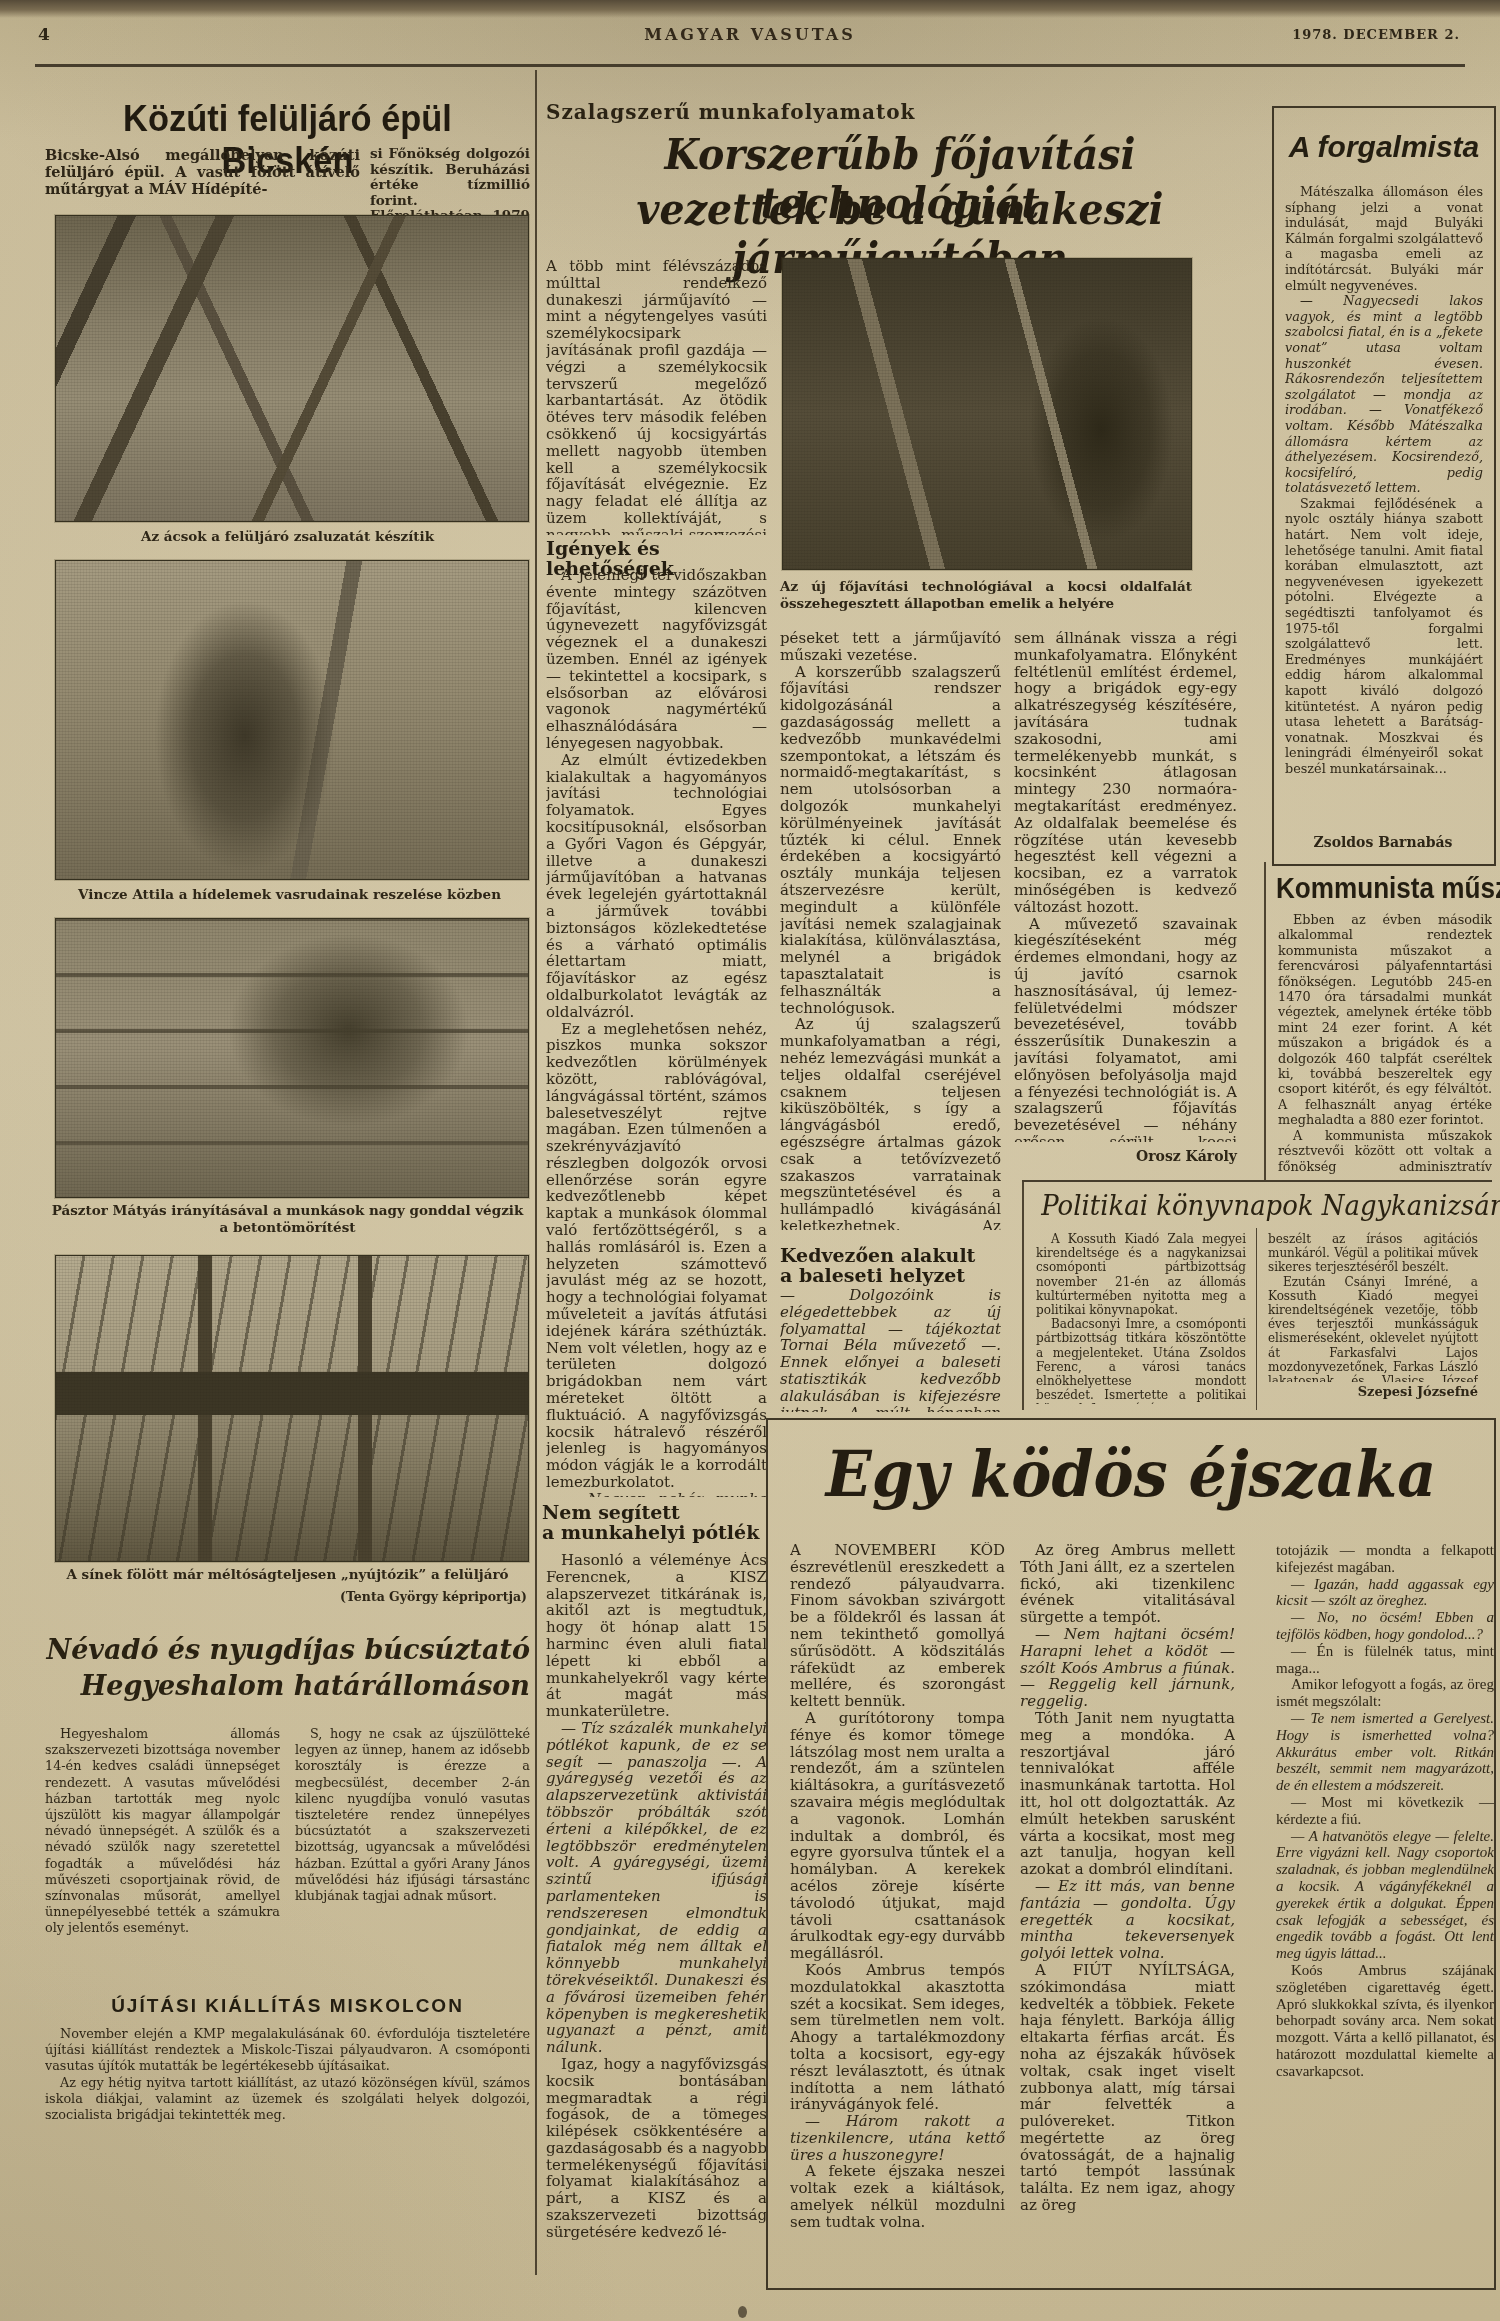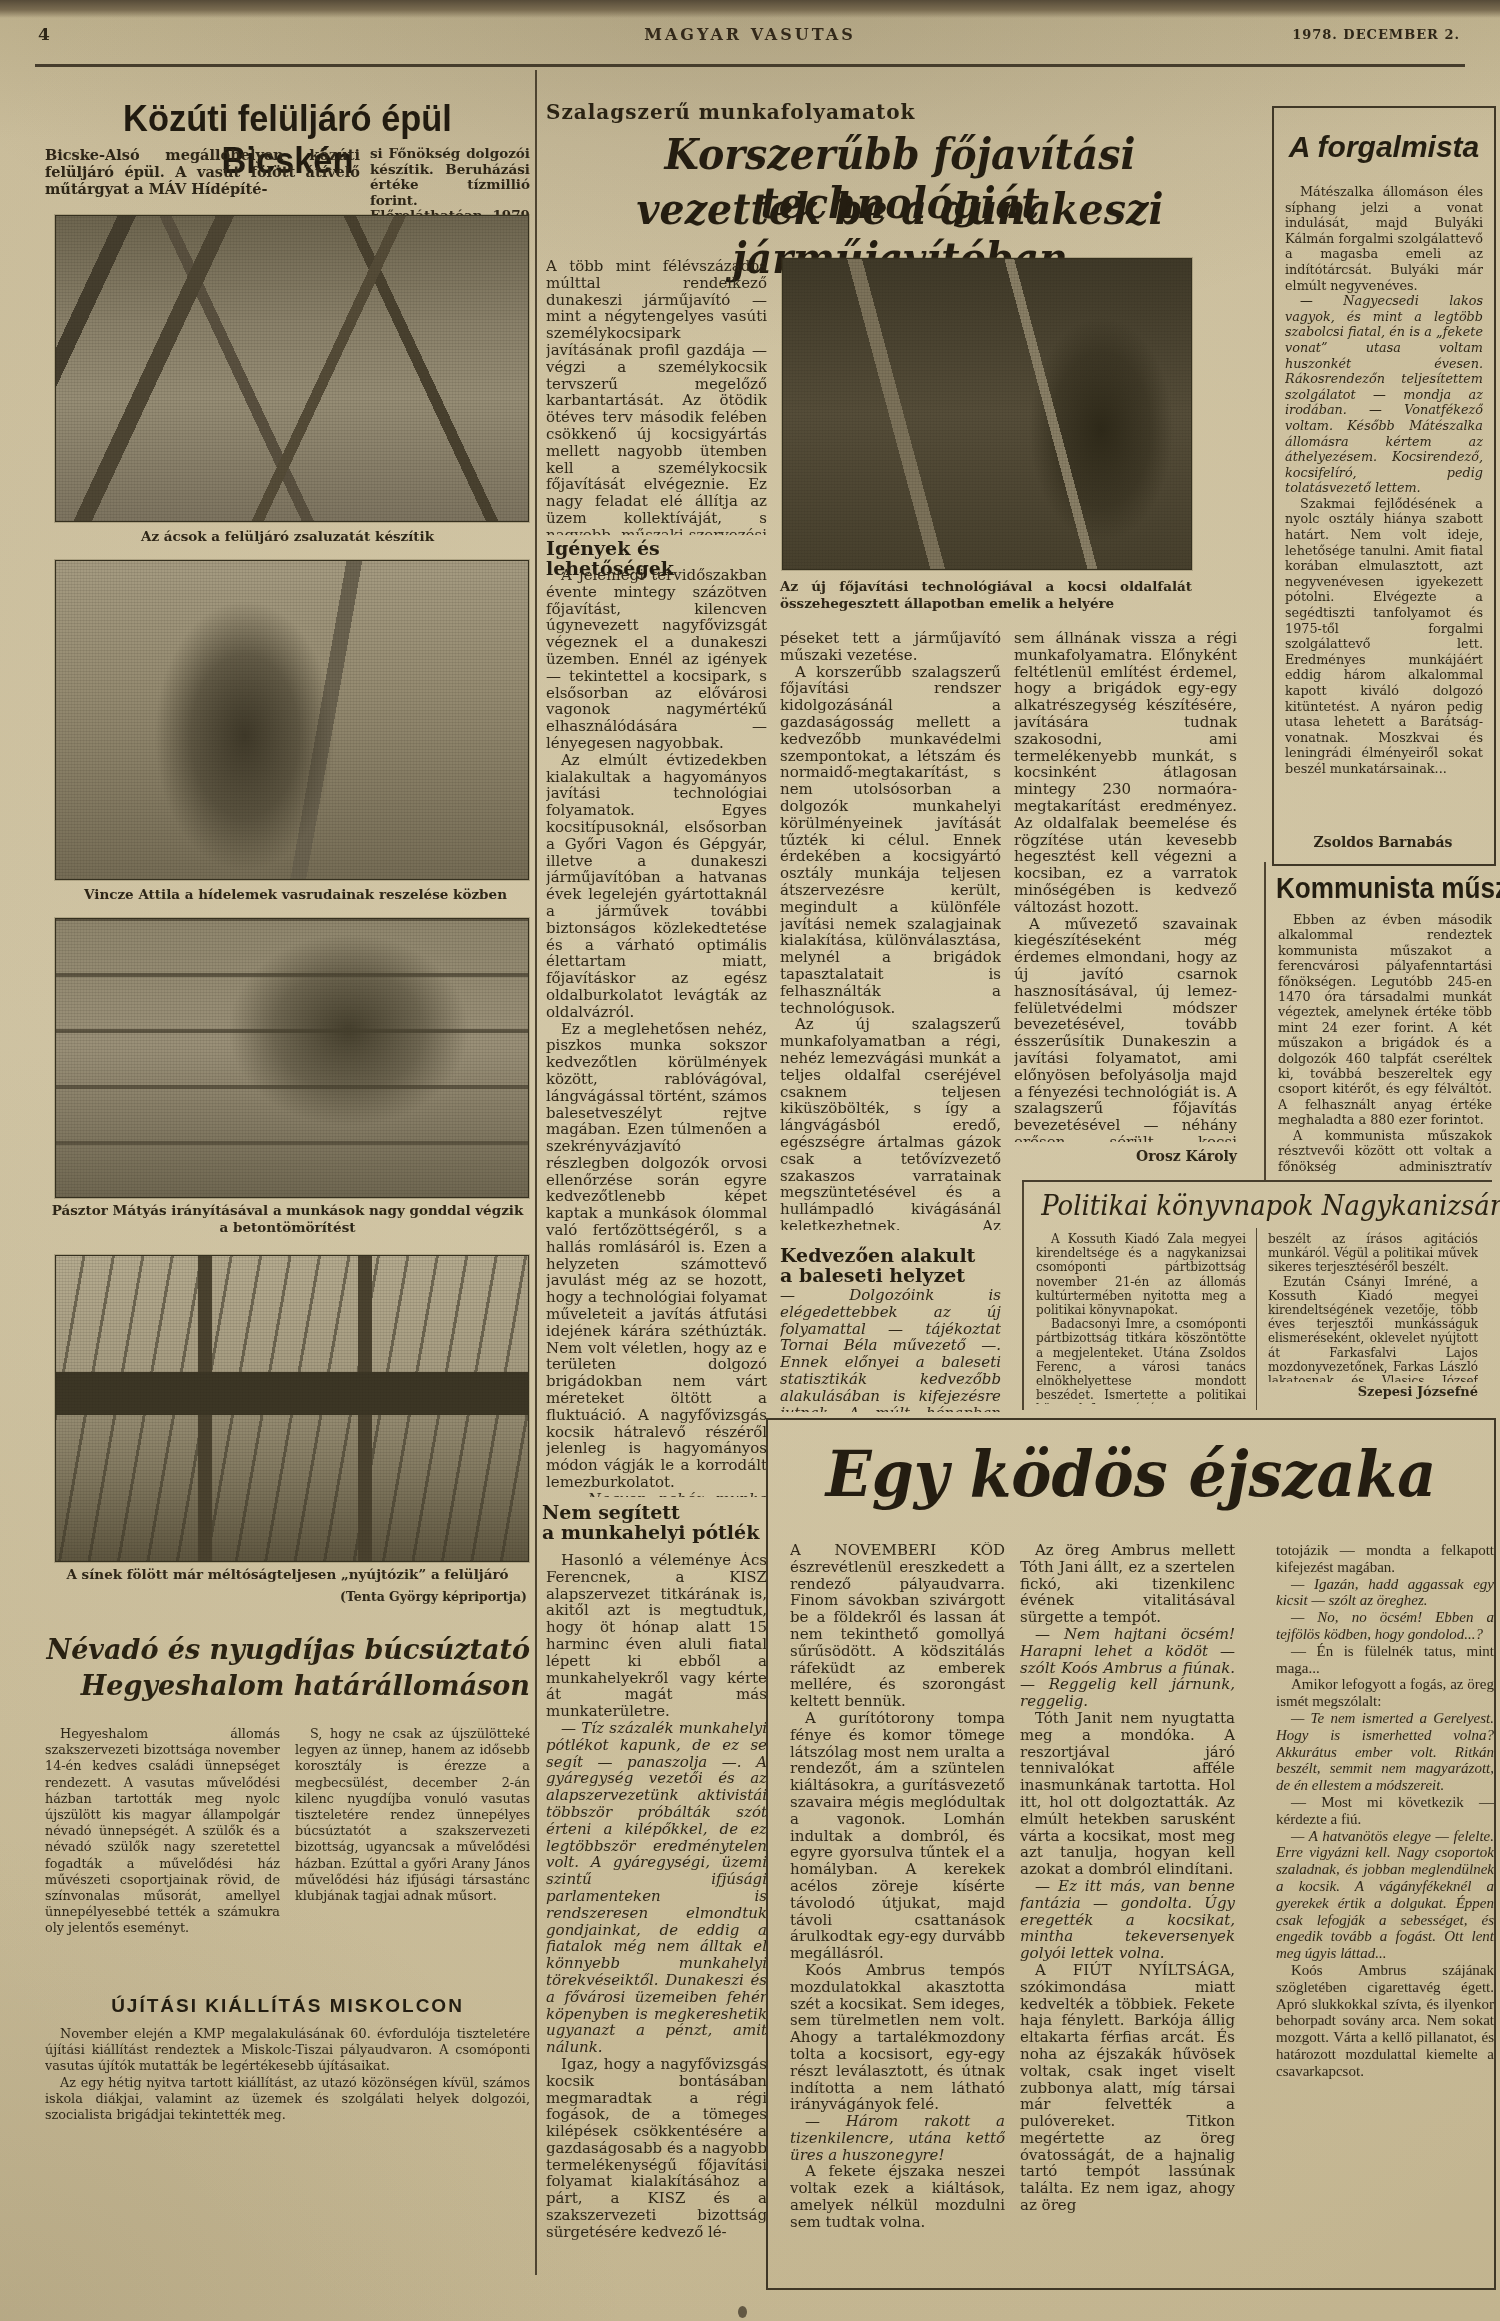--- a/index.html
+++ b/index.html
@@ -86,21 +86,21 @@
   <div class="vrule" style="left:1264px;top:862px;height:320px;"></div>
 
   <div class="bigtitle" style="left:45px;top:98px;width:485px;font-size:37px;">Közúti felüljáró épül Bicskén</div>
   <div class="lead" style="left:45px;top:146px;width:315px;height:66px;">Bicske-Alsó megállóhelyen közúti felüljáró épül. A vasút fölött átívelő műtárgyat a MÁV Hídépíté-</div>
   <div class="lead" style="left:370px;top:146px;width:160px;height:70px;font-size:13.5px;line-height:15.5px;">si Főnökség dolgozói készítik. Beruházási értéke tízmillió forint. Előreláthatóan 1979 első felében adják át a forgalomnak</div>
 
   <div class="photo ph1" style="left:55px;top:215px;width:472px;height:305px;"></div>
   <div class="caption" style="left:45px;top:528px;width:485px;">Az ácsok a felüljáró zsaluzatát készítik</div>
 
   <div class="photo ph2" style="left:55px;top:560px;width:472px;height:318px;"></div>
-  <div class="caption" style="left:53px;top:886px;width:485px;">Vincze Attila a hídelemek vasrudainak reszelése közben</div>
+  <div class="caption" style="left:47px;top:886px;width:485px;">Vincze Attila a hídelemek vasrudainak reszelése közben</div>
 
   <div class="photo ph3" style="left:55px;top:918px;width:472px;height:278px;"></div>
   <div class="caption" style="left:45px;top:1202px;width:485px;">Pásztor Mátyás irányításával a munkások nagy gonddal végzik a betontömörítést</div>
 
   <div class="photo ph4" style="left:55px;top:1255px;width:472px;height:305px;"></div>
   <div class="caption" style="left:45px;top:1566px;width:485px;">A sínek fölött már méltóságteljesen „nyújtózik” a felüljáró</div>
   <div class="credit" style="left:45px;top:1589px;width:482px;">(Tenta György képriportja)</div>
 
   <div class="ntitle" style="left:45px;top:1632px;width:485px;">
     <div>Névadó és nyugdíjas búcsúztató</div>

